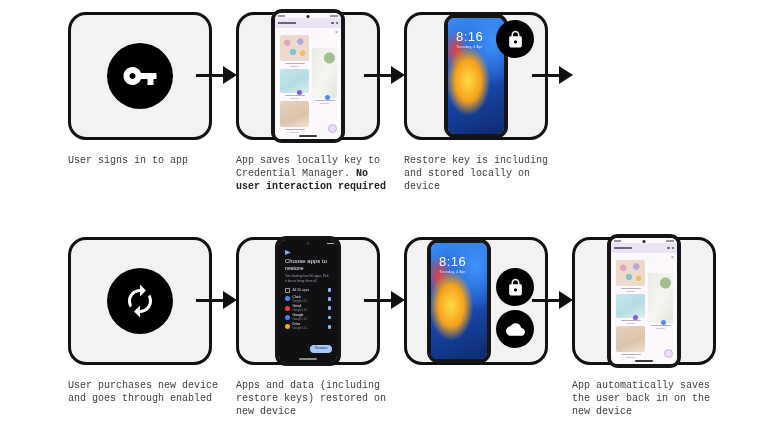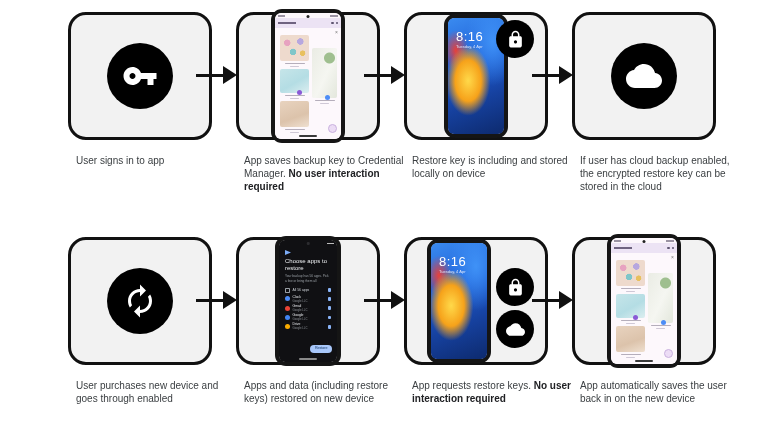--- a/index.html
+++ b/index.html
@@ -8,21 +8,21 @@
   .row{position:absolute;left:68px;display:flex;align-items:flex-start;}
   .row.r1{top:12px}
   .row.r2{top:237px}
   .step{flex:0 0 128px;width:128px;position:relative;}
   .box{width:144px;height:128px;background:#f2f2f2;border:3px solid #111;border-radius:18px;
        box-sizing:border-box;position:relative;}
   .arrow{flex:0 0 40px;width:40px;height:128px;position:relative;}
   .arrow .line{position:absolute;left:0;right:11px;top:62px;height:3px;background:#111;}
   .arrow .head{position:absolute;right:-1px;top:54px;width:0;height:0;
        border-left:14px solid #111;border-top:9px solid transparent;border-bottom:9px solid transparent;}
-  .caption{margin:14px 8px 0;width:162px;font-size:10px;line-height:1.32;color:#3c4043;}
+  .caption{margin:14px 0 0;width:162px;font-size:10px;line-height:1.32;color:#3c4043;font-family:Liberation Mono, monospace;}
   .caption strong{font-weight:700;color:#202124;}
 
   
   .icon-circle{position:absolute;left:50%;top:50%;transform:translate(-50%,-50%);
        width:66px;height:66px;border-radius:50%;background:#000;
        display:flex;align-items:center;justify-content:center;}
   .icon-circle svg{width:36px;height:36px;fill:#fff;}
 
   
   .phone{position:absolute;background:#fff;border:4px solid #151515;border-radius:11px;
@@ -172,21 +172,21 @@
                   </div>
                   <i class="lblrow"></i>
                   <i class="lblrow s"></i>
               </div>
             </div>
             <i class="fab"></i>
             <i class="homebar"></i>
           </div>
         </div>
       </div>
-      <p class="caption"><span>App saves backup key to Credential Manager. </span><strong>No user interaction required</strong></p>
+      <p class="caption"><span>App saves locally key to Credential Manager. </span><strong>No user interaction required</strong></p>
     </div>
 
     <div class="arrow">
         <i class="line"></i>
         <i class="head"></i>
       </div>
 
     <div class="step">
       <div class="box">
         <div class="phone phone-lock pos-center">
@@ -202,30 +202,20 @@
         </div>
       </div>
       <p class="caption"><span>Restore key is including and stored locally on device</span><strong></strong></p>
     </div>
 
     <div class="arrow">
         <i class="line"></i>
         <i class="head"></i>
       </div>
 
-    <div class="step">
-      <div class="box">
-        <div class="icon-circle">
-          <svg viewBox="0 0 24 24">
-              <path d="M19.35 10.04C18.67 6.59 15.64 4 12 4 9.11 4 6.6 5.64 5.35 8.04 2.34 8.36 0 10.91 0 14c0 3.31 2.69 6 6 6h13c2.76 0 5-2.24 5-5 0-2.64-2.05-4.78-4.65-4.96z"></path>
-            </svg>
-        </div>
-      </div>
-      <p class="caption"><span>If user has cloud backup enabled, the encrypted restore key can be stored in the cloud</span><strong></strong></p>
-    </div>
   </section>
 
   <section class="row r2">
 
     <div class="step">
       <div class="box">
         <div class="icon-circle">
           <svg viewBox="0 0 24 24">
               <path d="M12 6v3l4-4-4-4v3c-4.42 0-8 3.58-8 8 0 1.57.46 3.03 1.24 4.26L6.7 14.8c-.45-.83-.7-1.79-.7-2.8 0-3.31 2.69-6 6-6zm6.76 1.74L17.3 9.2c.44.84.7 1.79.7 2.8 0 3.31-2.69 6-6 6v-3l-4 4 4 4v-3c4.42 0 8-3.58 8-8 0-1.57-.46-3.03-1.24-4.26z"></path>
             </svg>
@@ -317,21 +307,20 @@
           <svg viewBox="0 0 24 24">
               <path d="M18 8h-1V6c0-2.76-2.24-5-5-5S7 3.24 7 6v2H6c-1.1 0-2 .9-2 2v10c0 1.1.9 2 2 2h12c1.1 0 2-.9 2-2V10c0-1.1-.9-2-2-2zm-6 9c-1.1 0-2-.9-2-2s.9-2 2-2 2 .9 2 2-.9 2-2 2zm3.1-9H8.9V6c0-1.71 1.39-3.1 3.1-3.1 1.71 0 3.1 1.39 3.1 3.1v2z"></path>
             </svg>
         </div>
         <div class="badge-circle b-cloud2">
           <svg viewBox="0 0 24 24">
               <path d="M19.35 10.04C18.67 6.59 15.64 4 12 4 9.11 4 6.6 5.64 5.35 8.04 2.34 8.36 0 10.91 0 14c0 3.31 2.69 6 6 6h13c2.76 0 5-2.24 5-5 0-2.64-2.05-4.78-4.65-4.96z"></path>
             </svg>
         </div>
       </div>
-      <p class="caption"><span>App requests restore keys. </span><strong>No user interaction required</strong></p>
     </div>
 
     <div class="arrow">
         <i class="line"></i>
         <i class="head"></i>
       </div>
 
     <div class="step">
       <div class="box">
         <div class="phone phone-shop pos-center">

